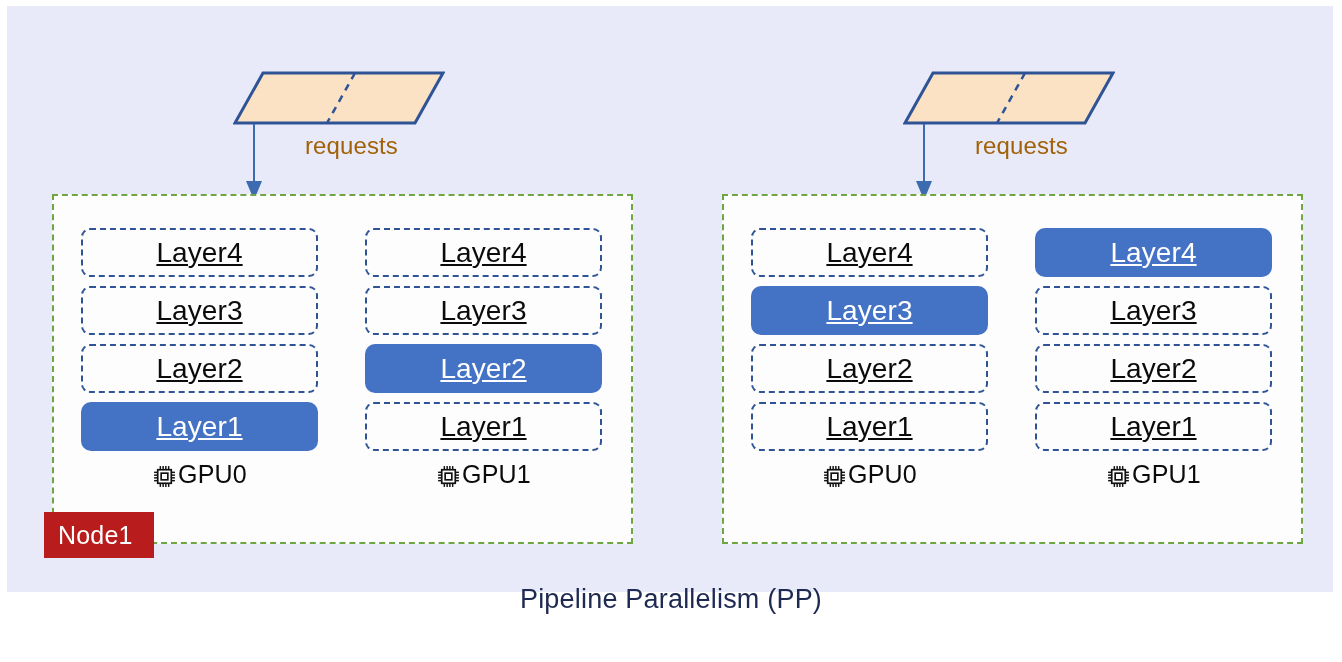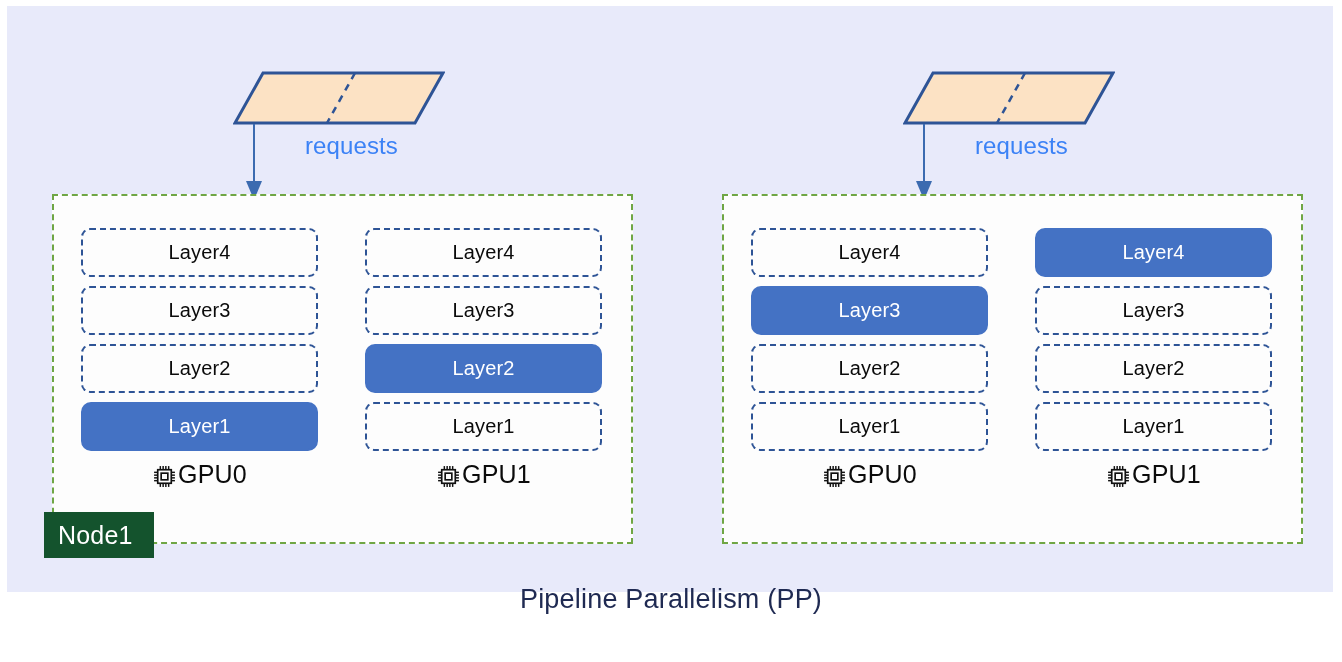--- a/index.html
+++ b/index.html
@@ -49,21 +49,21 @@
     width: 212px;
     height: 54px;
   }
   .req-shape svg { display: block; }
 
   .req-label {
     position: absolute;
     top: 132px;
     left: 275px;
     font-size: 24px;
-    color: #3b82f6;
+    color: #a16207;
     letter-spacing: .1px;
     white-space: nowrap;
   }
 
   
   .req-arrow {
     position: absolute;
     top: 124px;
     left: 213px;
     width: 22px;
@@ -82,21 +82,21 @@
     border: 2px dashed #6FA644;
     box-sizing: border-box;
   }
 
   .node-badge {
     position: absolute;
     left: 14px;
     top: 512px;
     min-width: 110px;
     height: 46px;
-    background: #14532d;
+    background: #b91c1c;
     color: #ffffff;
     font-size: 25px;
     display: flex;
     align-items: center;
     padding: 0 14px;
     box-sizing: border-box;
     letter-spacing: .2px;
   }
 
   
@@ -110,24 +110,25 @@
 
   .layer {
     height: 49px;
     margin-bottom: 9px;
     border: 2px dashed #2E5496;
     border-radius: 9px;
     box-sizing: border-box;
     display: flex;
     align-items: center;
     justify-content: center;
-    font-size: 20px;
+    font-size: 28px;
     color: #0b0b0b;
     background: transparent;
     letter-spacing: .1px;
+    text-decoration: underline;
   }
   .layer.active {
     background: #4472C4;
     border: 2px solid #4472C4;
     color: #ffffff;
     border-radius: 10px;
   }
 
   .gpu-label {
     margin-top: 2px;

